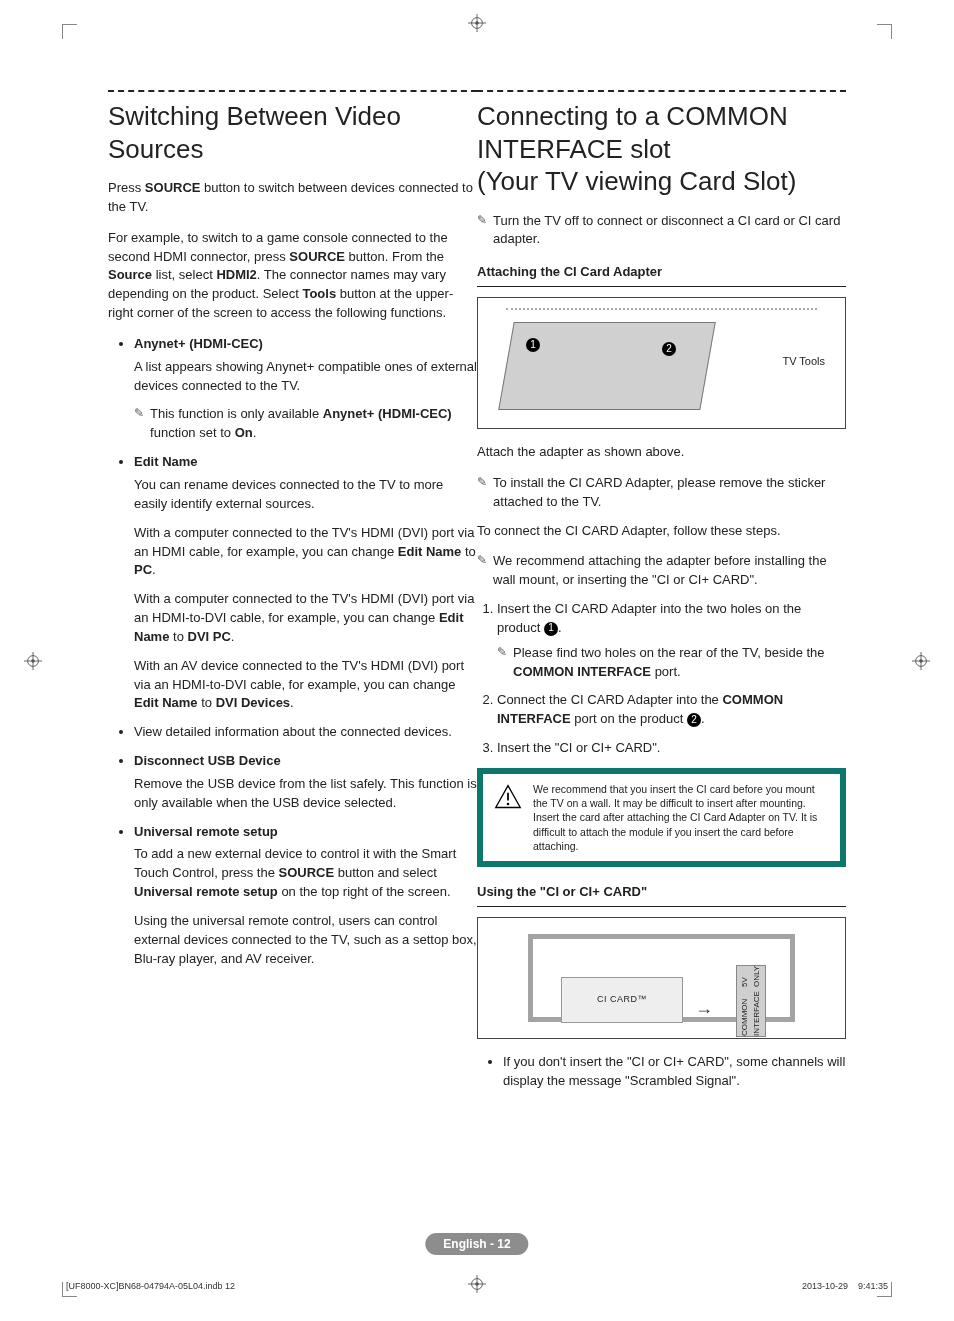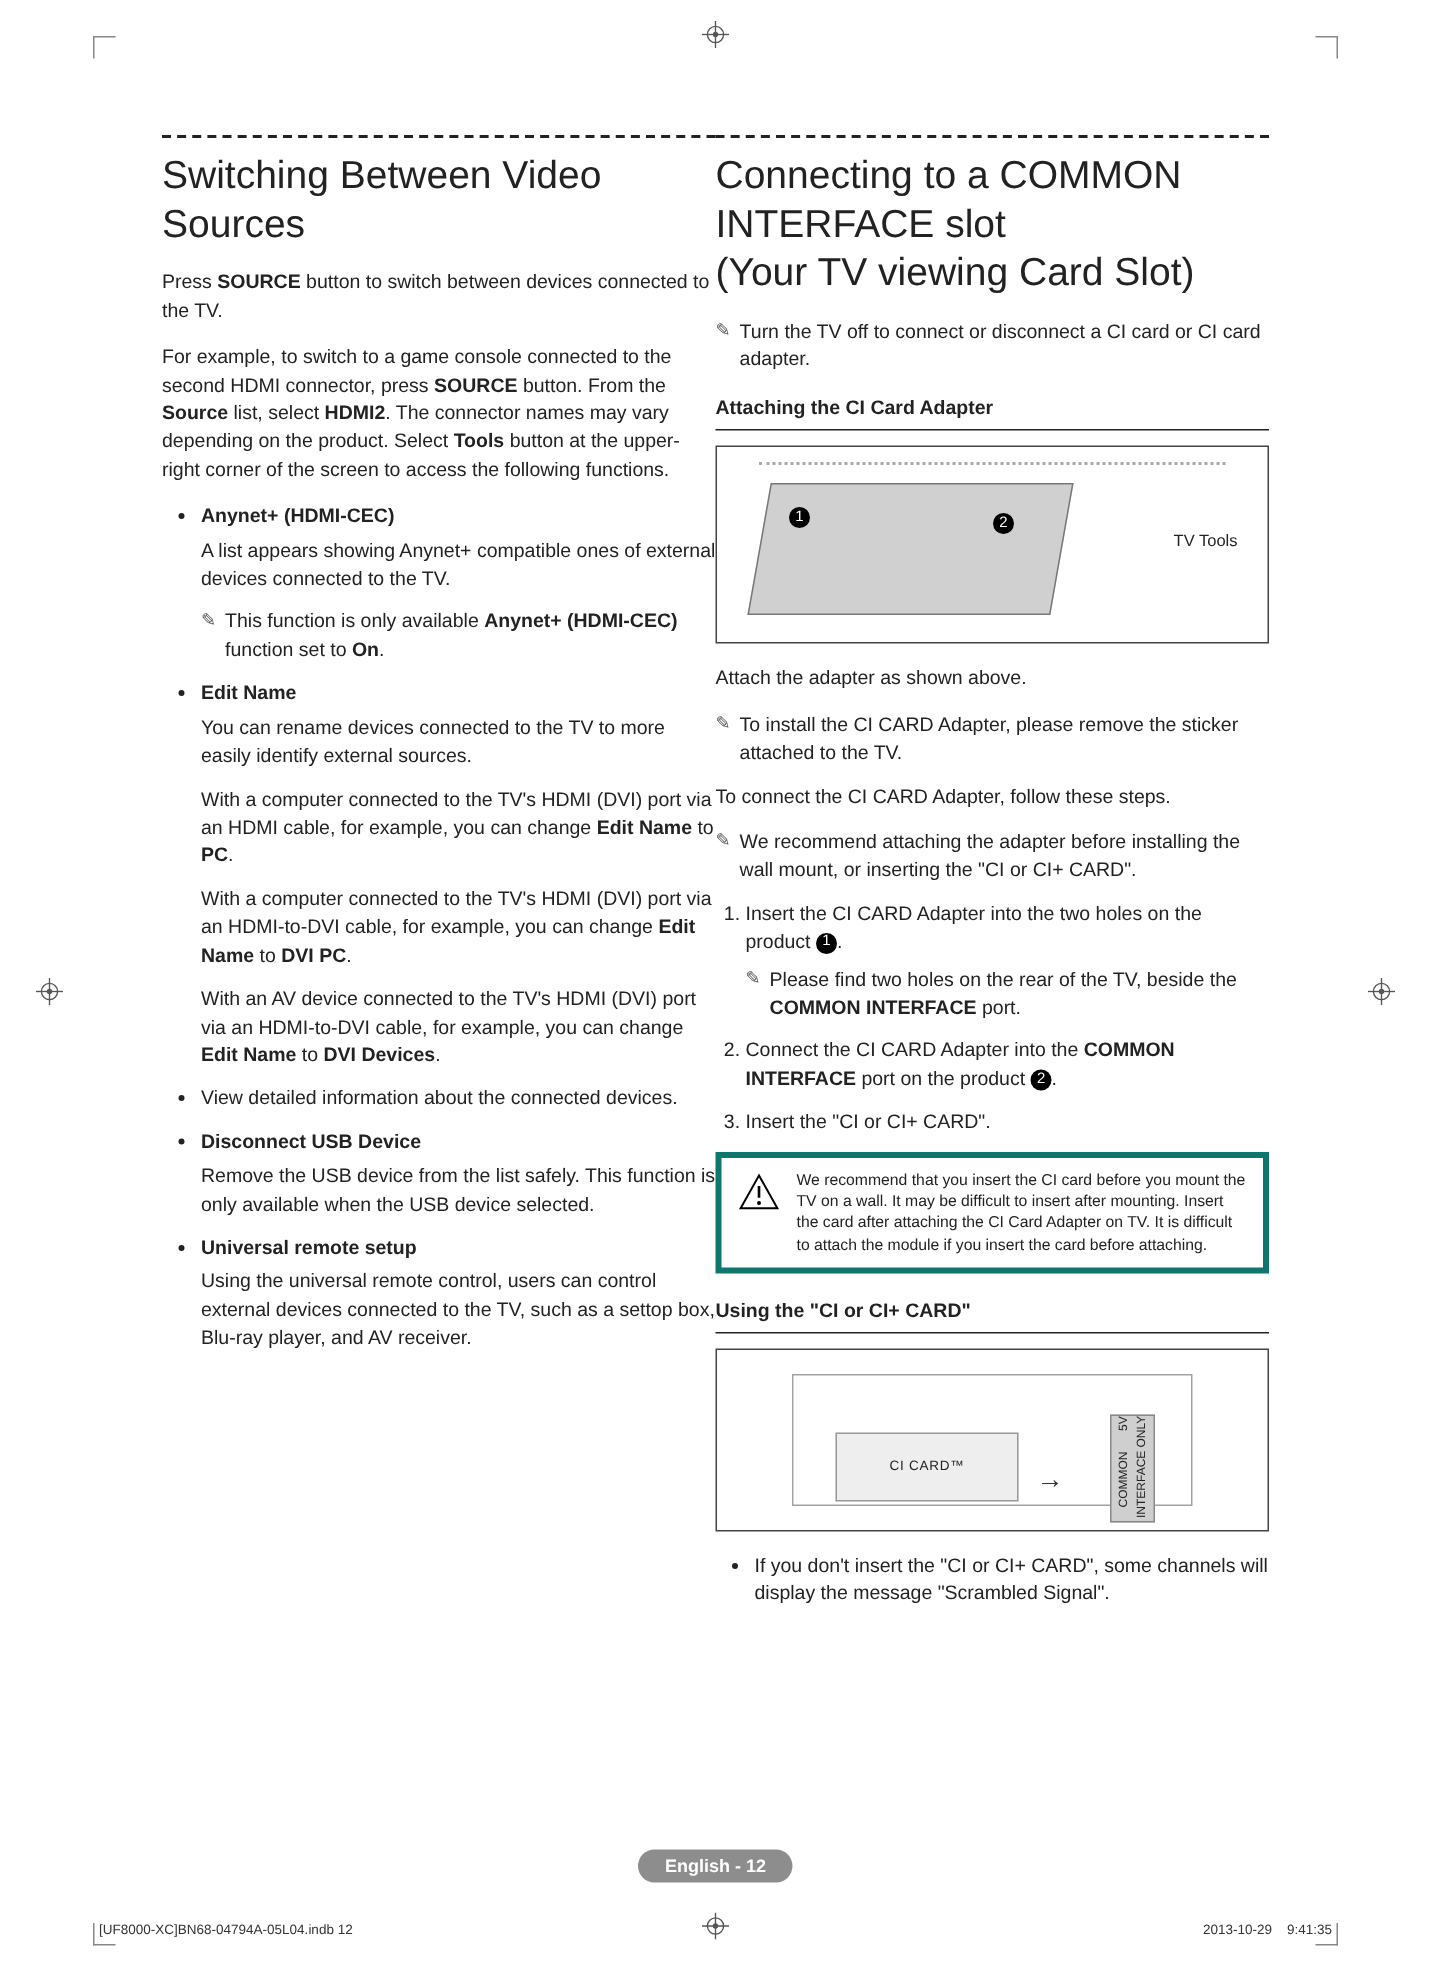--- a/index.html
+++ b/index.html
@@ -114,21 +114,21 @@
     font-size:10px; display:flex; align-items:center; justify-content:center;
   }
   ol.steps { padding-left: 20px; margin:0 0 10px 0;}
   ol.steps > li { margin-bottom:10px; }
   .circled {
     display:inline-flex; width:14px; height:14px; border-radius:50%;
     background:#000; color:#fff; font-size:10px; align-items:center; justify-content:center;
     vertical-align:middle;
   }
   .warnbox {
-    border:4px solid #0f766e;
+    border:6px solid #0f766e;
     padding:8px 10px;
     display:flex; gap:10px;
     font-size:10.5px;
     line-height:1.35;
     margin-bottom:16px;
   }
   .warnbox .wicon {
     flex:0 0 auto;
     width:30px; height:30px;
     display:flex; align-items:center; justify-content:center;
@@ -136,22 +136,21 @@
   .warnbox .wicon svg { width:28px; height:28px; }
 
   .figure2 {
     border:1px solid #444;
     height:120px;
     margin-bottom:14px;
     position:relative;
   }
   .figure2 .slotbox {
     position:absolute; top:16px; left:50px; right:50px; bottom:16px;
-    border:1px solid #a3a3a3;
-    text-align:right;
+    border:5px solid #a3a3a3;
   }
   .figure2 .card {
     position:absolute; top:38px; left:28px;
     width:120px; height:44px;
     background:#eee; border:1px solid #999;
     display:flex; align-items:center; justify-content:center;
     font-size:9px; letter-spacing:0.5px;
   }
   .figure2 .slot {
     position:absolute; top:26px; right:24px;
@@ -277,20 +276,23 @@
           <p class="sub">View detailed information about the connected devices.</p>
         </li>
 
         <li>
           <span class="item-title">Disconnect USB Device</span>
           <p class="sub">Remove the USB device from the list safely. This function is only available when the USB device selected.</p>
         </li>
 
         <li>
           <span class="item-title">Universal remote setup</span>
+          <p class="sub">
+            <span>To add a new external device to control it with the Smart Touch Control, press the </span><span class="b">SOURCE</span><span> button and select </span><span class="b">Universal remote setup</span><span> on the top right of the screen.</span>
+          </p>
           <p class="sub">Using the universal remote control, users can control external devices connected to the TV, such as a settop box, Blu-ray player, and AV receiver.</p>
         </li>
       </ul>
     </div>
 
     <div class="col">
       <hr class="dashed-rule">
       <div class="h1" style="white-space:pre-line">Connecting to a COMMON INTERFACE slot
 (Your TV viewing Card Slot)</div>
 

